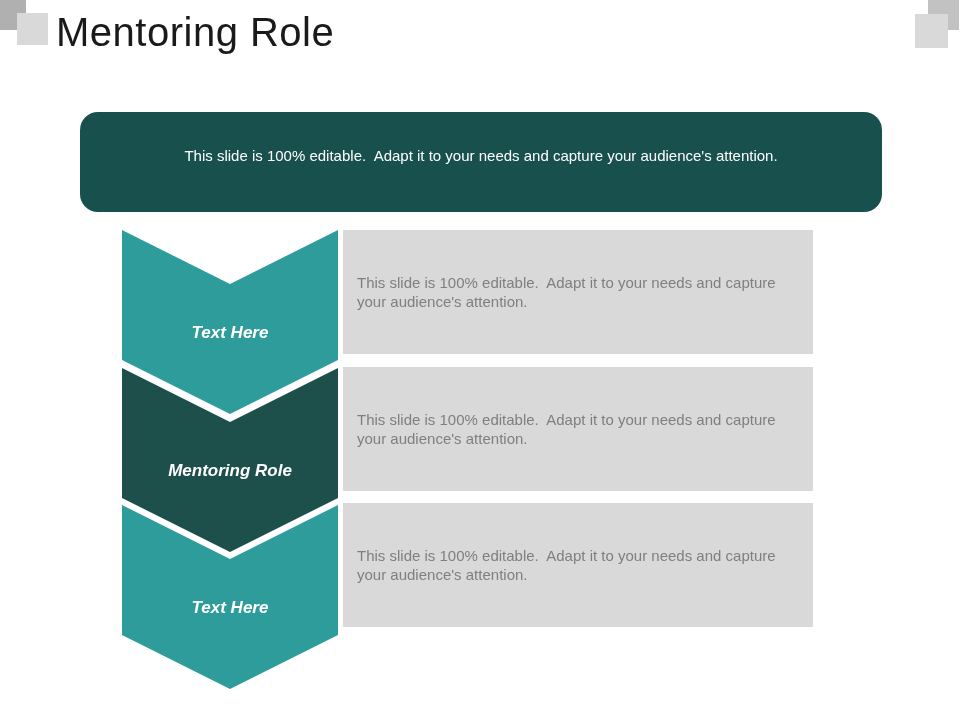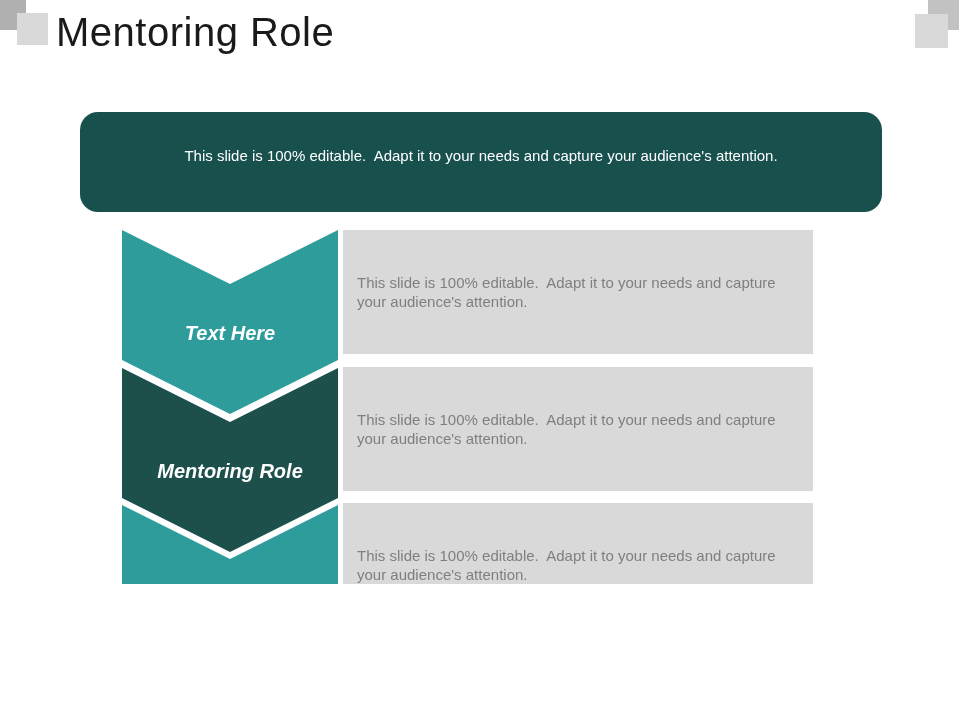--- a/index.html
+++ b/index.html
@@ -1,20 +1,20 @@
 <!DOCTYPE html>
 <html><head>
 <meta charset="utf-8">
 <style>
   html, body { margin: 0; padding: 0; background: #ffffff; }
   * { box-sizing: border-box; }
   .slide {
     position: relative;
     width: 960px;
-    height: 584px;
+    height: 720px;
     background: #ffffff;
     overflow: hidden;
     font-family: "Liberation Sans", "DejaVu Sans", sans-serif;
   }
 
   
   .deco { position: absolute; }
   .sq-tl-dark   { left: 0;     top: 0;    width: 26px; height: 30px; background: #b0b0b0; }
   .sq-tl-light  { left: 17px;  top: 13px; width: 31px; height: 32px; background: #d9d9d9; }
   .sq-tr-dark   { left: 928px; top: 0;    width: 31px; height: 30px; background: #c2c2c2; }
@@ -67,21 +67,21 @@
   .chevron-1 { top: 230px; background: #2f9c9c; }
   .chevron-2 { top: 368px; background: #1d4f4b; }
   .chevron-3 { top: 505px; background: #2f9c9c; }
   .chevron-label {
     position: absolute;
     top: 92px;
     left: 0;
     width: 100%;
     text-align: center;
     color: #ffffff;
-    font-size: 20px;
+    font-size: 17px;
     line-height: 22px;
     font-weight: bold;
     font-style: italic;
     white-space: nowrap;
   }
 
   
   .desc-box {
     position: absolute;
     left: 343px;

